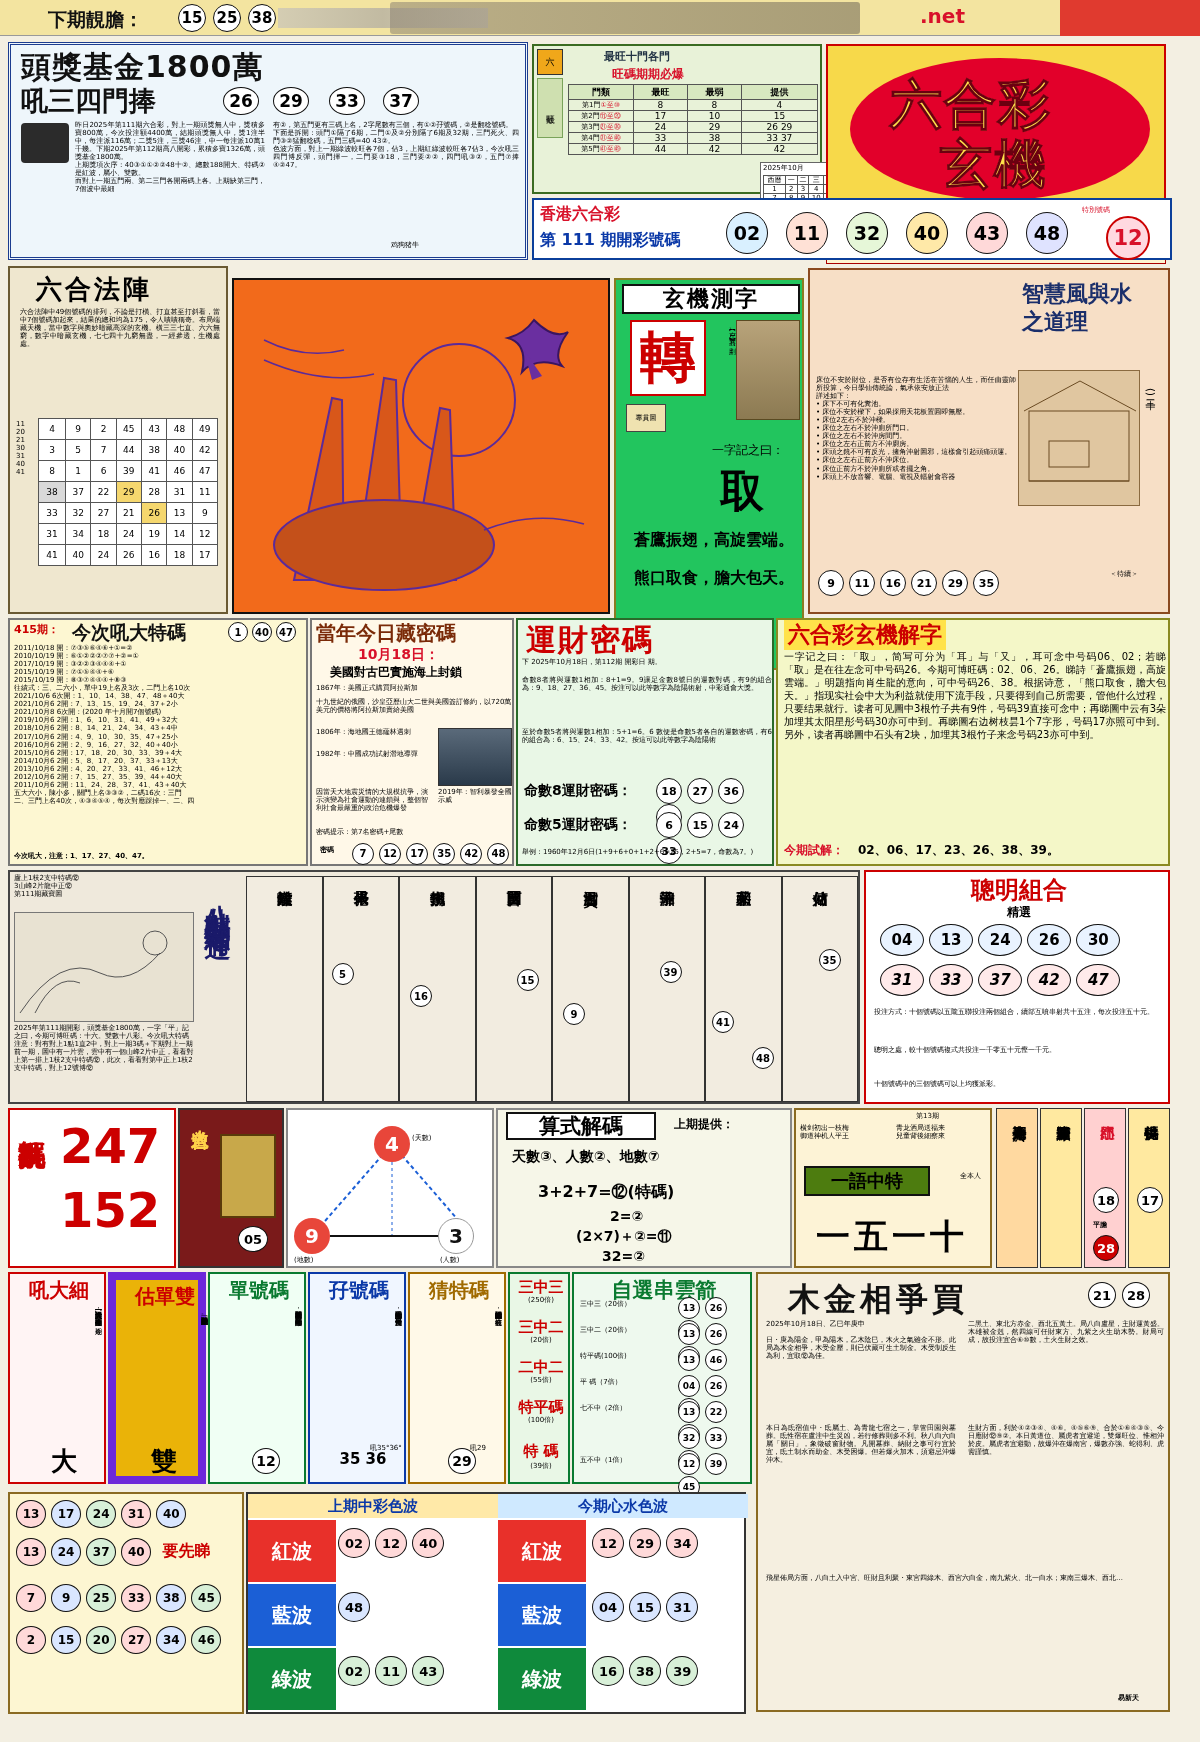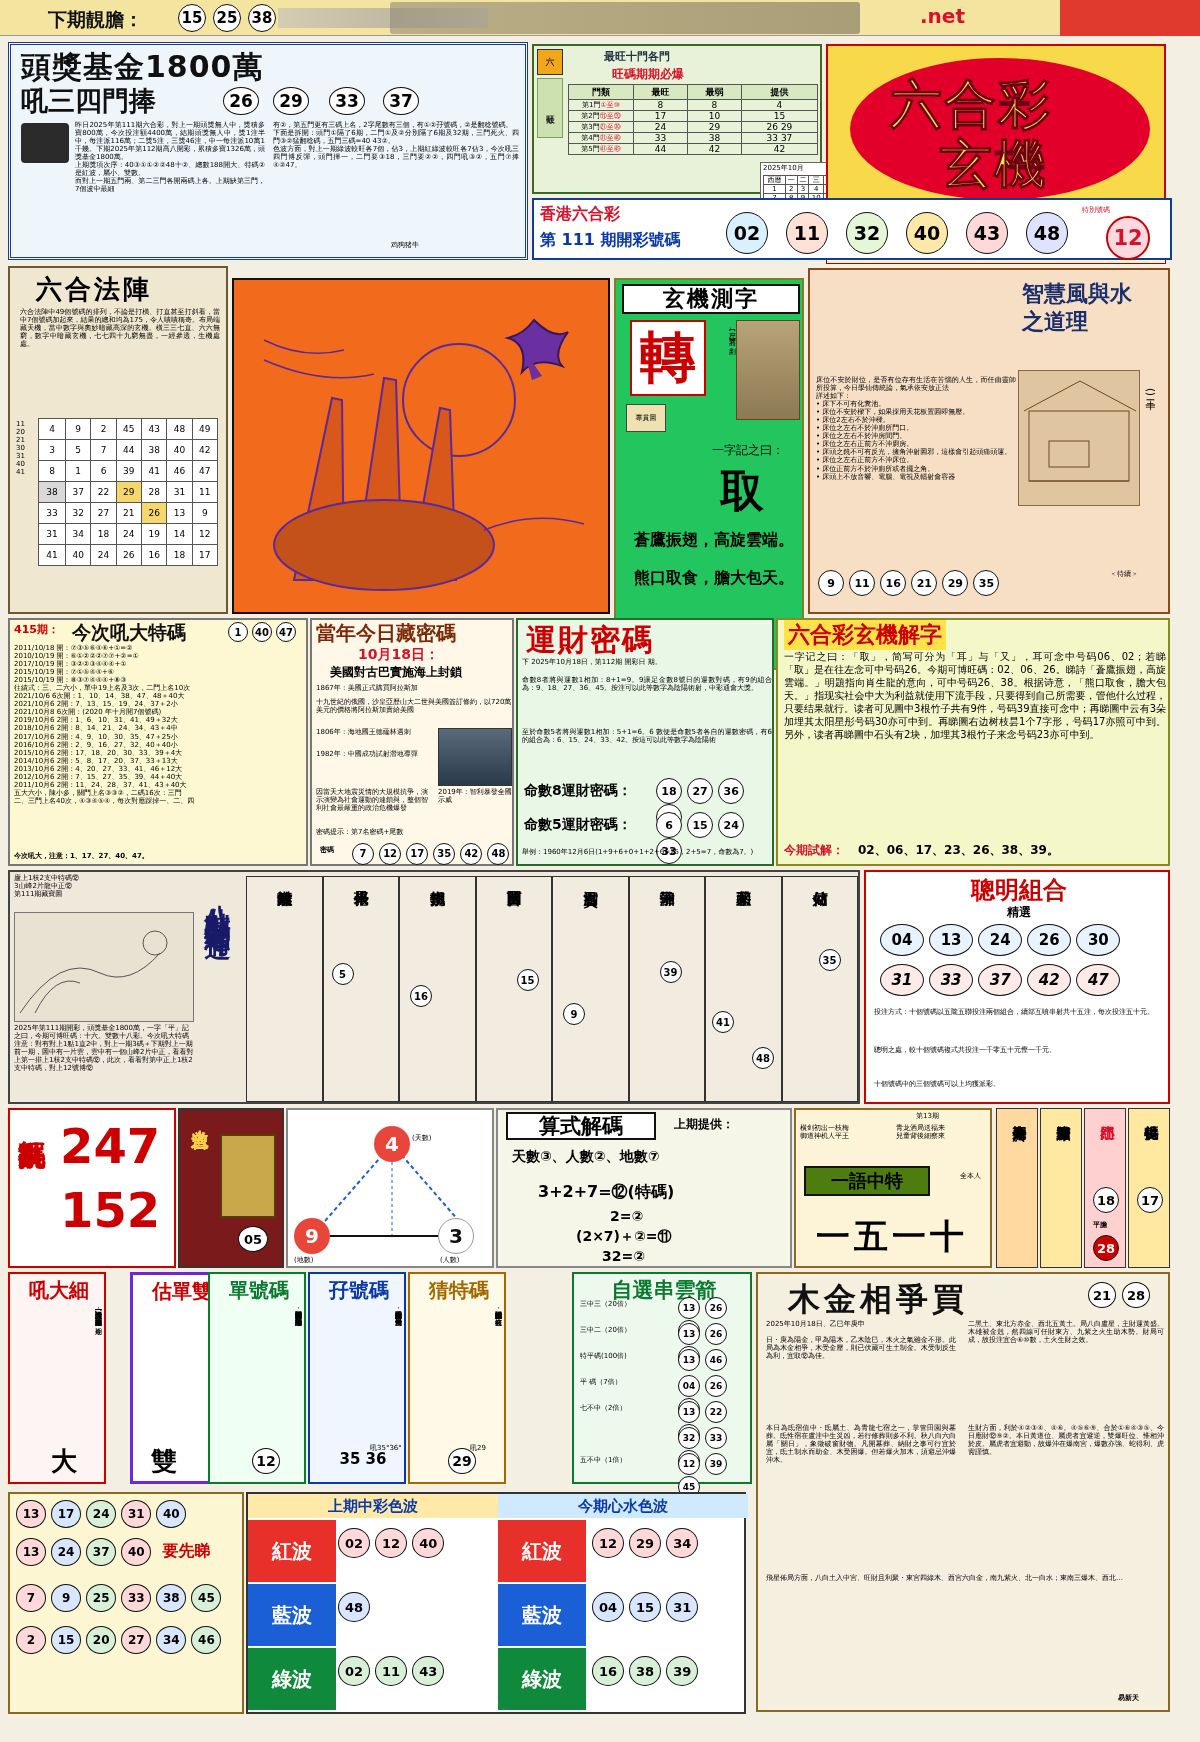--- a/index.html
+++ b/index.html
@@ -526,21 +526,21 @@
   </div>
   <div class="abs" style="left:1128px;top:1108px;width:42px;height:160px;background:#ffe9a0;border:1px solid #333;">
     <div class="abs ttl" style="left:10px;top:6px;width:22px;font-size:14px;writing-mode:vertical-rl;">提供特碼</div>
     <div class="abs ball" style="left:8px;top:78px;width:26px;height:26px;font-size:13px;">17</div>
   </div>
 
   <div class="abs" style="left:8px;top:1272px;width:98px;height:212px;background:#fff4f4;border:2px solid #c00;">
     <div class="abs ttl ctr" style="left:0;top:3px;width:98px;font-size:20px;color:#c00;">吼大細</div>
     <div class="abs tiny" style="left:6px;top:32px;width:86px;height:130px;writing-mode:vertical-rl;">博一好的「一大大摸大」「一大可踏一大」「一大」「能」，可今全估照下也期開計算出！一 今近期</div>
   </div>
-  <div class="abs" style="left:108px;top:1272px;width:98px;height:212px;background:#ffffff;border:3px solid #6d28d9;margin-left:22px;">
+  <div class="abs" style="left:108px;top:1272px;width:98px;height:212px;background:#eab308;border:8px solid #6d28d9;">
     <div class="abs ttl ctr" style="left:0;top:3px;width:98px;font-size:20px;color:#c00;">估單雙</div>
     <div class="abs tiny" style="left:6px;top:32px;width:86px;height:130px;writing-mode:vertical-rl;">上期「單」「雙」今期開好大机会开出於单期可也。</div>
   </div>
   <div class="abs" style="left:208px;top:1272px;width:98px;height:212px;background:#f0fff4;border:2px solid #0a7a30;">
     <div class="abs ttl ctr green" style="left:0;top:3px;width:98px;font-size:20px;">單號碼</div>
     <div class="abs tiny" style="left:6px;top:32px;width:86px;height:130px;writing-mode:vertical-rl;">單號開好大机会開於单期出現，照單估計出今期開彩号码</div>
   </div>
   <div class="abs" style="left:308px;top:1272px;width:98px;height:212px;background:#f0f6ff;border:2px solid #0b39a8;">
     <div class="abs ttl ctr blue" style="left:0;top:3px;width:98px;font-size:20px;">孖號碼</div>
     <div class="abs tiny" style="left:6px;top:32px;width:86px;height:130px;writing-mode:vertical-rl;">上期估計今期開彩号码出現，孖於博空孖头号码可也。</div>
@@ -552,20 +552,32 @@
     <div class="abs tiny" style="left:60px;top:170px;">吼29</div>
   </div>
   <div class="abs" style="left:8px;top:1440px;width:498px;height:44px;">
     <div class="abs ttl ctr" style="left:16px;top:4px;width:80px;font-size:26px;">大</div>
     <div class="abs ttl ctr" style="left:116px;top:4px;width:80px;font-size:26px;">雙</div>
     <div class="abs ball" style="left:244px;top:8px;width:28px;height:26px;font-size:14px;">12</div>
     <div class="abs ttl ctr" style="left:320px;top:10px;width:70px;font-size:15px;">35 36</div>
     <div class="abs ball" style="left:440px;top:8px;width:28px;height:26px;font-size:14px;">29</div>
   </div>
 
+  <div class="abs" style="left:508px;top:1272px;width:62px;height:212px;background:#e9f7e6;border:2px solid #0a7a30;">
+    <div class="abs ttl ctr" style="left:0;top:4px;width:62px;font-size:15px;color:#c00;">三中三</div>
+    <div class="abs tiny ctr" style="left:0;top:22px;width:62px;">(250倍)</div>
+    <div class="abs ttl ctr" style="left:0;top:44px;width:62px;font-size:15px;color:#c00;">三中二</div>
+    <div class="abs tiny ctr" style="left:0;top:62px;width:62px;">(20倍)</div>
+    <div class="abs ttl ctr" style="left:0;top:84px;width:62px;font-size:15px;color:#c00;">二中二</div>
+    <div class="abs tiny ctr" style="left:0;top:102px;width:62px;">(55倍)</div>
+    <div class="abs ttl ctr" style="left:0;top:124px;width:62px;font-size:15px;color:#c00;">特平碼</div>
+    <div class="abs tiny ctr" style="left:0;top:142px;width:62px;">(100倍)</div>
+    <div class="abs ttl ctr" style="left:0;top:168px;width:62px;font-size:15px;color:#c00;">特 碼</div>
+    <div class="abs tiny ctr" style="left:0;top:188px;width:62px;">(39倍)</div>
+  </div>
 
   <div class="abs" style="left:572px;top:1272px;width:180px;height:212px;background:#eef9ee;border:2px solid #0a7a30;">
     <div class="abs ttl ctr" style="left:0;top:2px;width:180px;font-size:21px;color:#0a7a30;">自選串雲箭</div>
     <div class="abs tiny" style="left:6px;top:26px;">三中三（20倍）</div>
     <div class="abs" style="left:104px;top:22px;">
       <span class="ball" style="width:20px;height:20px;font-size:9px;">13</span>
       <span class="ball" style="width:20px;height:20px;font-size:9px;">26</span>
       <span class="ball" style="width:20px;height:20px;font-size:9px;">45</span>
     </div>
     <div class="abs tiny" style="left:6px;top:52px;">三中二（20倍）</div>

